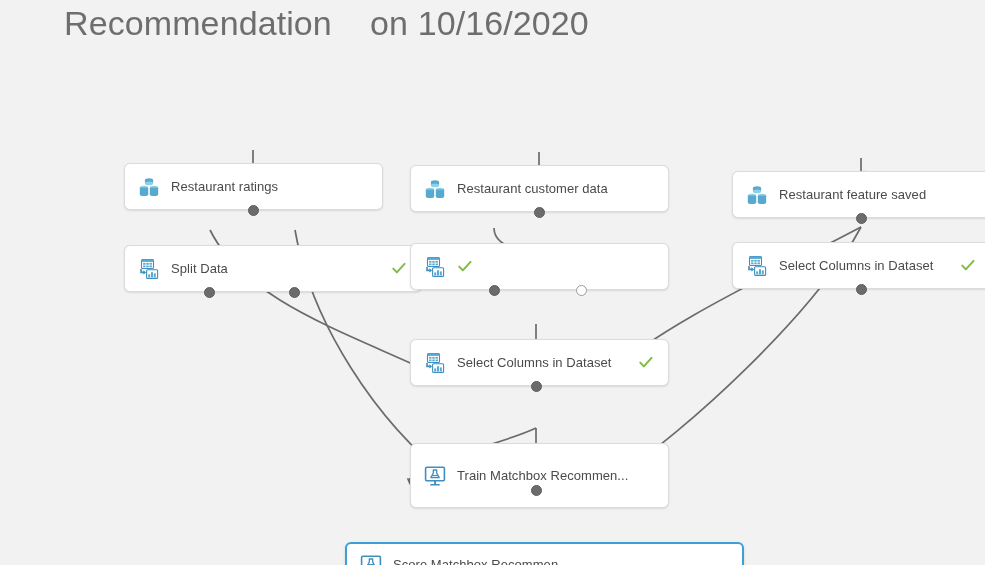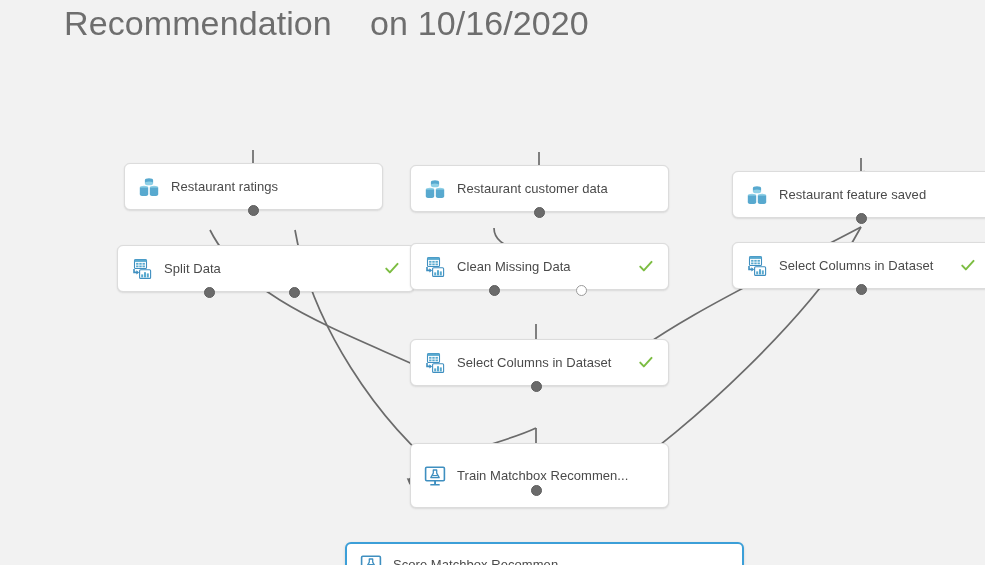--- a/index.html
+++ b/index.html
@@ -133,21 +133,21 @@
               <ellipse cx="7.0" cy="19.2" rx="4.2" ry="1.9" fill="#58a9cf"></ellipse>
               <ellipse cx="17.0" cy="12.6" rx="4.2" ry="1.9" fill="#8fd0e6"></ellipse>
               <rect x="12.8" y="12.6" width="8.4" height="6.6" fill="#58a9cf"></rect>
               <ellipse cx="17.0" cy="19.2" rx="4.2" ry="1.9" fill="#58a9cf"></ellipse>
             </svg>
           </span>
           <span class="label">Restaurant ratings</span>
           <span class="check"></span>
         </div>
         <div class="port filled" style="left: 202px; top: 142.5px;"></div>
-        <div class="node" style="left: 71px; top: 183px; width: 298px; height: 47px;">
+        <div class="node" style="left: 78px; top: 183px; width: 298px; height: 47px;">
           <span class="icon">
             <svg width="24" height="24" viewBox="0 0 24 24">
               <rect x="4.5" y="2.5" width="12" height="9" rx="1" fill="#ffffff" stroke="#3f8fc0" stroke-width="1.1"></rect>
               <rect x="4.5" y="2.5" width="12" height="2.4" fill="#58a9cf"></rect>
               <g fill="#58a9cf">
                 <rect x="6.1" y="5.9" width="2.4" height="1.8"></rect>
                 <rect x="9.3" y="5.9" width="2.4" height="1.8"></rect>
                 <rect x="12.5" y="5.9" width="2.4" height="1.8"></rect>
                 <rect x="6.1" y="8.5" width="2.4" height="1.8"></rect>
                 <rect x="9.3" y="8.5" width="2.4" height="1.8"></rect>
@@ -206,21 +206,20 @@
               <path d="M4.0,12.0 L4.0,15.4 L7.6,15.4" fill="none" stroke="#3f8fc0" stroke-width="1.6"></path>
               <path d="M6.4,13.3 L9.2,15.4 L6.4,17.5 Z" fill="#3f8fc0"></path>
               <rect x="9.6" y="12.8" width="11" height="8.6" rx="1" fill="#ffffff" stroke="#3f8fc0" stroke-width="1.1"></rect>
               <g fill="#58a9cf">
                 <rect x="11.2" y="17.4" width="2.0" height="3.0"></rect>
                 <rect x="14.0" y="15.2" width="2.0" height="5.2"></rect>
                 <rect x="16.8" y="16.4" width="2.0" height="4.0"></rect>
               </g>
             </svg>
           </span>
-          <span class="label">Clean Missing Data</span>
           <span class="check">
             <svg width="17" height="17" viewBox="0 0 17 17">
               <path d="M2.4,8.6 L6.2,12.6 L14.4,3.6" fill="none" stroke="#7cbd42" stroke-width="2.1" stroke-linecap="round" stroke-linejoin="round"></path>
             </svg>
           </span>
         </div>
         <div class="port filled" style="left: 442.675px; top: 222.5px;"></div>
         <div class="port hollow" style="left: 529.958px; top: 222.5px;"></div>
         <div class="node" style="left: 686px; top: 109px; width: 259px; height: 47px;">
           <span class="icon">

